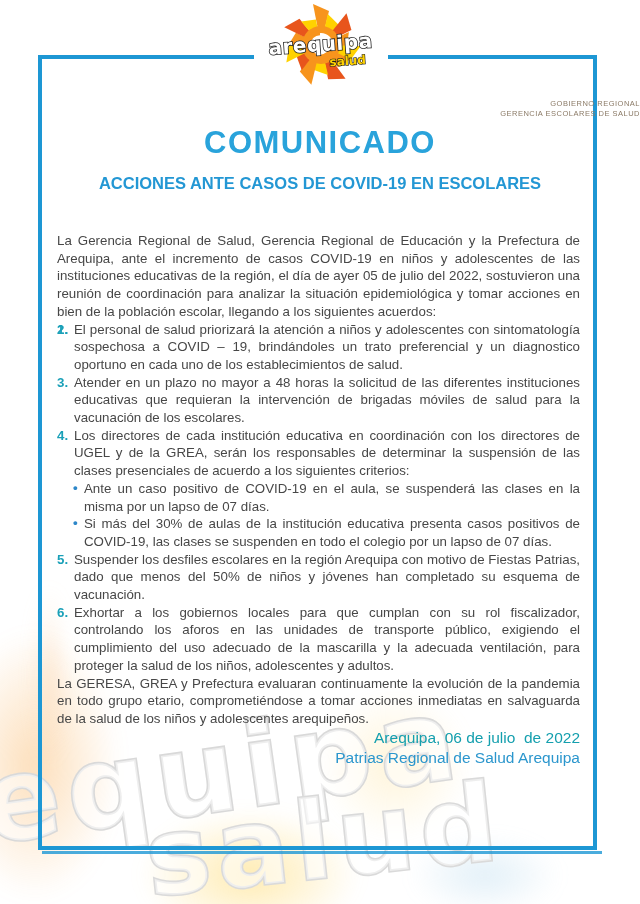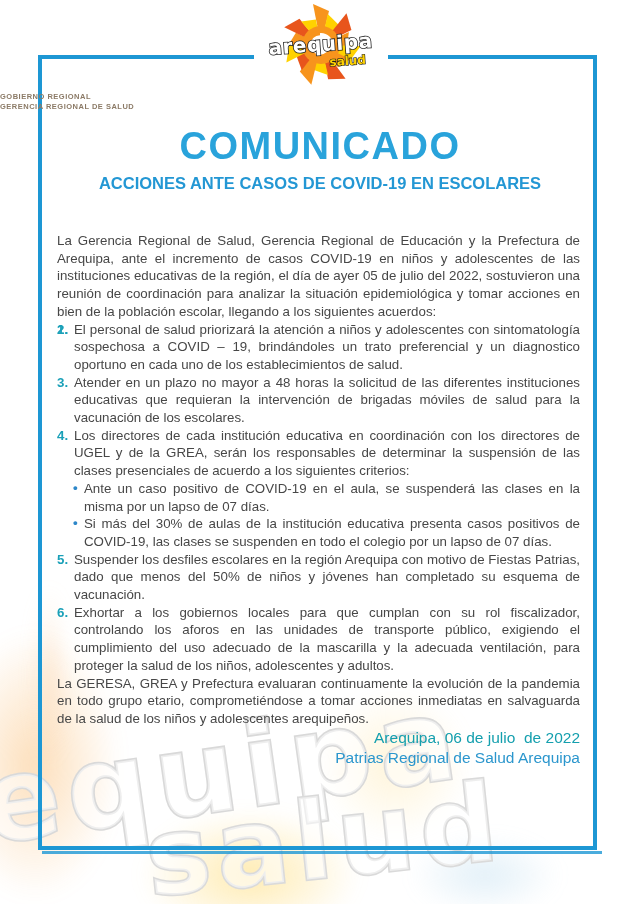--- a/index.html
+++ b/index.html
@@ -28,29 +28,29 @@
     position:absolute; left:42px; top:851px; width:560px; height:3px;
     background:var(--border-blue,#1d97d4); opacity:.8; z-index:2;
   }
 
   
   .logo {
     position:absolute; left:254px; top:0; width:134px; height:96px;
     background:#ffffff; z-index:3;
   }
   .org {
-    position:absolute; left:0; top:92px; width:100%; text-align:left; z-index:4;
-    font-size:7.5px; font-weight:bold; letter-spacing:.5px; line-height:10px;
+    position:absolute; left:0; top:99px; width:100%; text-align:right; z-index:4;
+    font-size:7.5px; font-weight:normal; letter-spacing:.5px; line-height:10px;
     color:var(--org-brown,#8b7a66);
   }
 
   
   .title {
     position:absolute; left:0; top:125px; width:100%; text-align:center; z-index:3;
-    font-size:38px; font-weight:bold; letter-spacing:1.5px;
+    font-size:31px; font-weight:bold; letter-spacing:1.5px;
     color:var(--title-blue,#29a3db);
   }
   .subtitle {
     position:absolute; left:0; top:174px; width:100%; text-align:center; z-index:3;
     font-size:16.5px; font-weight:bold; line-height:19.5px;
     color:var(--subtitle-blue,#2397d4);
   }
 
   
   .content {
@@ -110,21 +110,21 @@
         <circle cx="0" cy="0" r="19" fill="#f7941d"></circle>
         <circle cx="0" cy="0" r="12" fill="#ffffff"></circle>
         <path d="M-1 -12 a12 12 0 1 0 12 13" fill="none" stroke="#f7941d" stroke-width="4.5"></path>
       </g>
       <text x="67" y="51" text-anchor="middle" font-size="20" font-weight="bold" letter-spacing="0.5" fill="#ffffff" stroke="#1e1e1e" stroke-width="1.6" paint-order="stroke" transform="rotate(-4 67 51)" font-family="DejaVu Sans, sans-serif">arequipa</text>
       <text x="94" y="65" text-anchor="middle" font-size="12" font-weight="bold" fill="#ffd200" stroke="#1e1e1e" stroke-width="1.3" paint-order="stroke" transform="rotate(-4 94 65)" font-family="DejaVu Sans, sans-serif">salud</text>
     </svg>
   </div>
   <div class="org">
     <div>GOBIERNO REGIONAL</div>
-    <div>GERENCIA REGIONAL DE SALUD</div>
+    <div>GERENCIA ESCOLARES DE SALUD</div>
   </div>
 
   <div class="title">COMUNICADO</div>
   <div class="subtitle">
     <div>ACCIONES ANTE CASOS DE COVID-19 EN ESCOLARES</div>
   </div>
 
   <div class="content">
     <p class="intro">La Gerencia Regional de Salud, Gerencia Regional de Educación y la Prefectura de Arequipa, ante el incremento de casos COVID-19 en niños y adolescentes de las instituciones educativas de la región, el día de ayer 05 de julio del 2022, sostuvieron una reunión de coordinación para analizar la situación epidemiológica y tomar acciones en bien de la población escolar, llegando a los siguientes acuerdos:</p>
 

